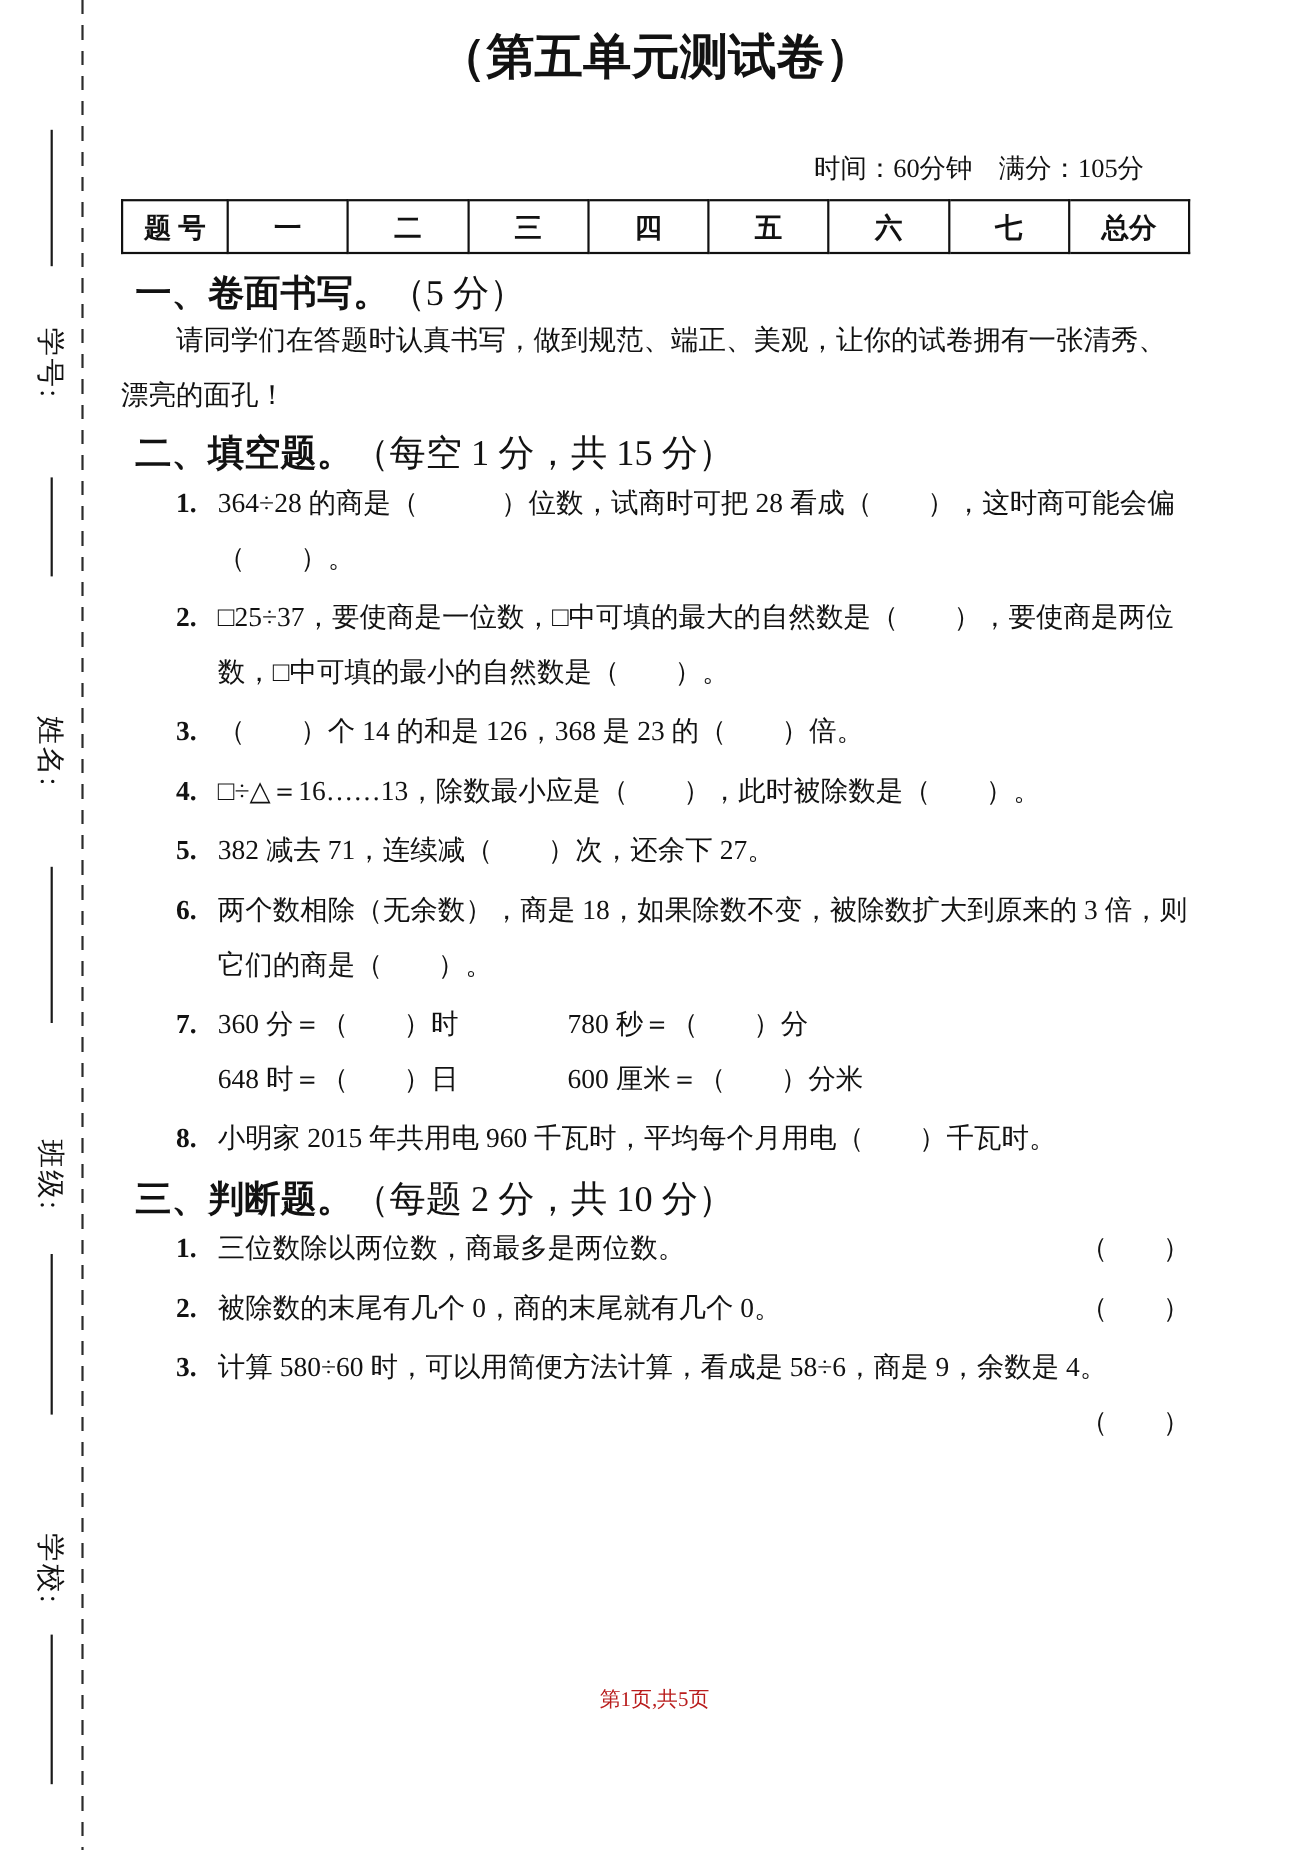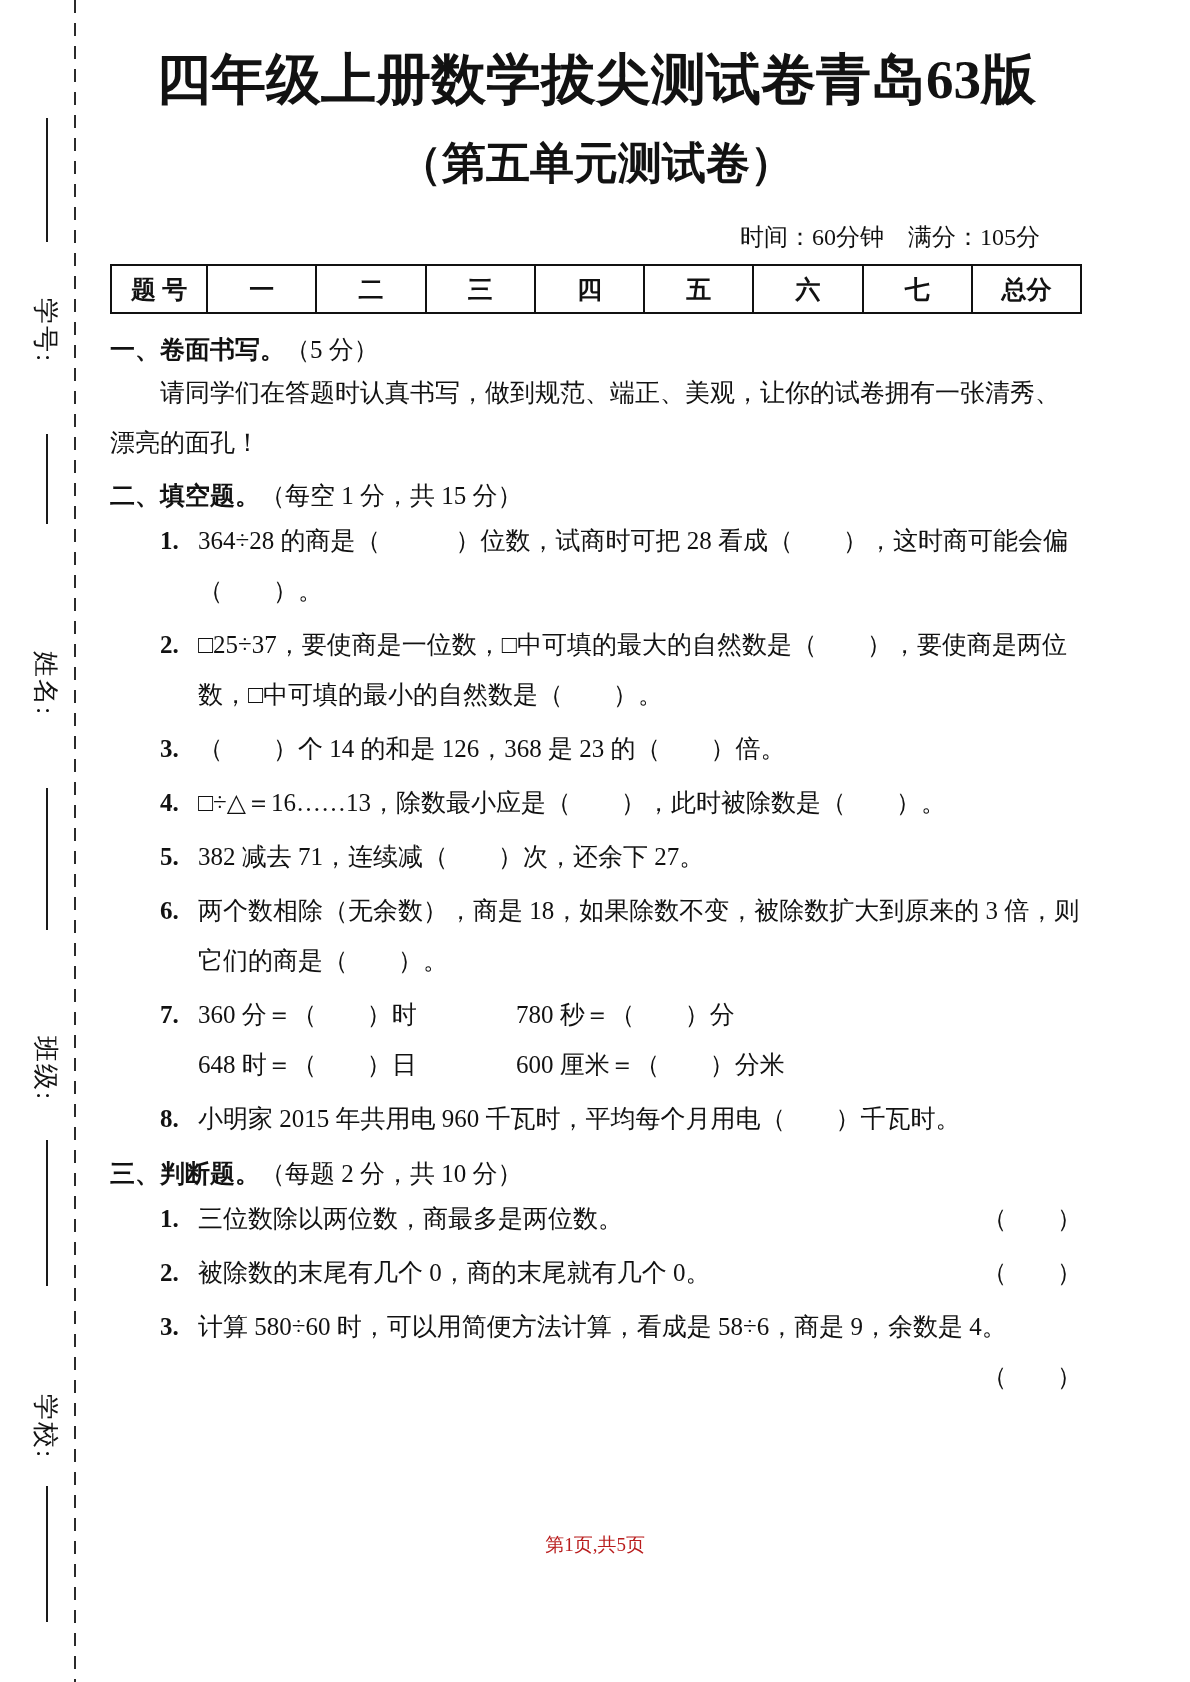--- a/index.html
+++ b/index.html
@@ -55,21 +55,21 @@
     line-height: 64px;
   }
   .subtitle {
     margin-top: 26px;
     text-align: center;
     font-size: 44px;
     font-weight: bold;
     line-height: 52px;
   }
   .meta {
-    margin-top: 32px;
+    margin-top: 61px;
     text-align: right;
     padding-right: 42px;
     font-size: 24px;
     line-height: 30px;
   }
   table.score {
     width: 100%;
     margin-top: 12px;
     border-collapse: collapse;
     table-layout: fixed;
@@ -78,21 +78,21 @@
   table.score td {
     border: 2px solid #111;
     height: 48px;
     text-align: center;
     vertical-align: middle;
     font-size: 25px;
     font-weight: bold;
   }
   table.score td:first-child { width: 96px; }
 
-  .sec-heading { font-size: 25px; line-height: 32px; margin-top: 20px; }
+  .sec-heading { font-size: 33px; line-height: 32px; margin-top: 20px; margin-left: 13px; }
   .sec-heading .sh-title { font-weight: bold; }
   .sec-heading .sh-note { font-weight: normal; }
   .sh-2 { margin-top: 12px; }
   .sh-3 { margin-top: 14px; }
 
   .para {
     margin-top: 2px;
     font-size: 25px;
     line-height: 50px;
     text-indent: 2em;
@@ -142,21 +142,20 @@
     <span>班级:</span>
   </div>
   <div class="blank-line bl-4"></div>
   <div class="vlabel vl-4">
     <span>学校:</span>
   </div>
   <div class="blank-line bl-5"></div>
 
   <div class="content">
 
-    <h1 class="title">四年级上册数学拔尖测试卷青岛63版</h1>
     <h2 class="subtitle">（第五单元测试卷）</h2>
     <div class="meta">时间：60分钟　满分：105分</div>
 
     <table class="score">
       <tbody>
         <tr>
           <td>题 号</td>
           <td>一</td>
           <td>二</td>
           <td>三</td>

